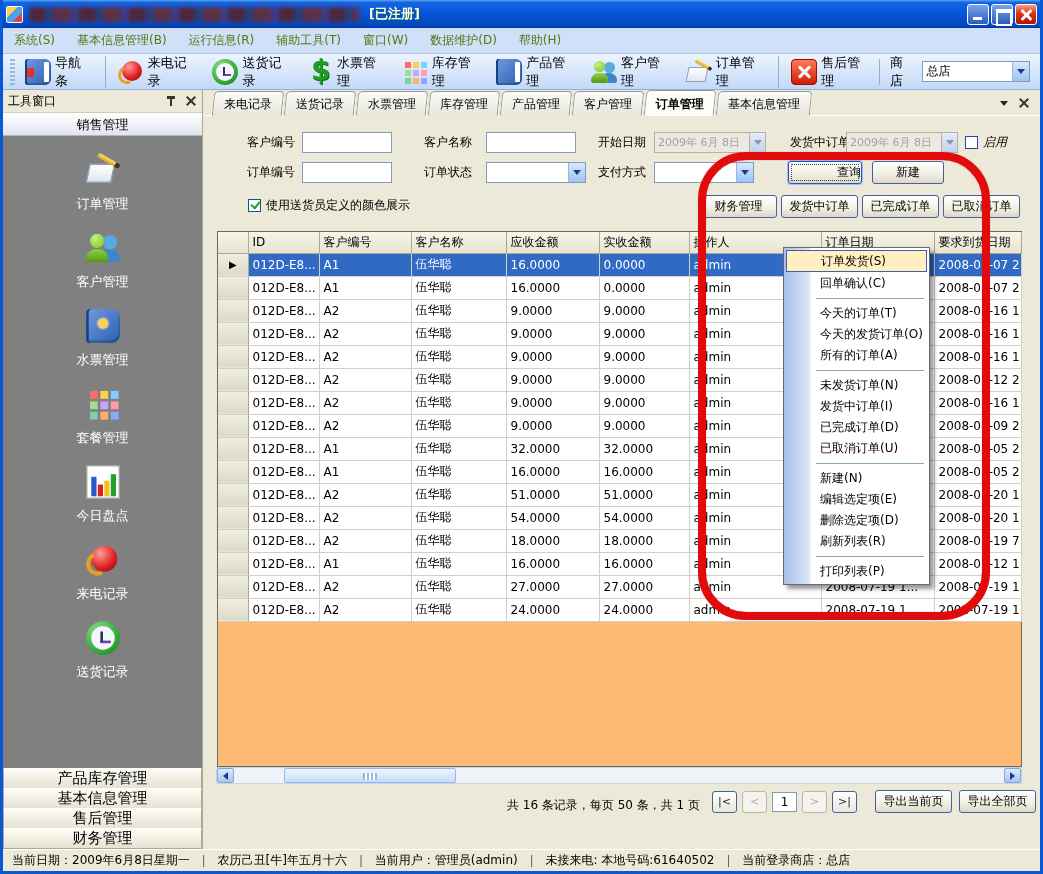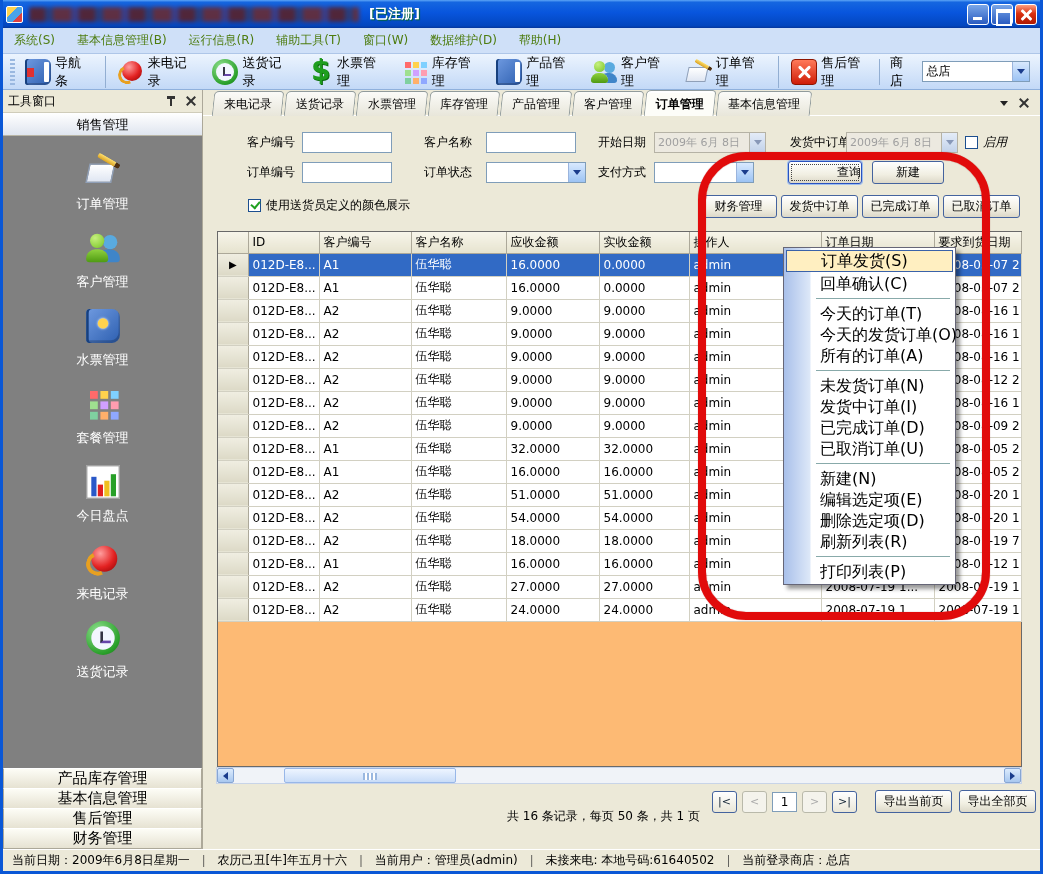--- a/index.html
+++ b/index.html
@@ -117,29 +117,29 @@
   .sbar-btn{width:17px;height:100%;background:linear-gradient(#dcebfd,#a8c7ef);border:1px solid #87a6d4;border-radius:2px;display:flex;align-items:center;justify-content:center;}
   .tri-l{width:0;height:0;border-top:4px solid transparent;border-bottom:4px solid transparent;border-right:5px solid #1a3c8c;}
   .tri-r{width:0;height:0;border-top:4px solid transparent;border-bottom:4px solid transparent;border-left:5px solid #1a3c8c;}
   .sbar-track{flex:1;position:relative;}
   .sbar-thumb{position:absolute;left:50px;top:0;width:172px;height:15px;border:1px solid #98b7e8;border-radius:2px;
     background:linear-gradient(#eef5ff,#c8dcf8);}
   .sbar-thumb::after{content:"";position:absolute;left:50%;top:4px;width:14px;height:7px;margin-left:-7px;
     background:repeating-linear-gradient(90deg,#9ab8e0 0 2px,#fff 2px 4px);}
   
   #pager{position:absolute;left:0;top:700px;width:837px;height:26px;font-size:12px;}
-  .pg-summary{position:absolute;left:0;top:18px;width:497px;text-align:right;}
+  .pg-summary{position:absolute;left:0;top:7px;width:497px;text-align:right;}
   .pg-btn{position:absolute;top:1px;width:25px;height:22px;border:1px solid #44639e;border-radius:3px;background:linear-gradient(#ffffff,#e9e6d8);
     text-align:center;line-height:20px;font-size:11px;color:#123;}
   .pg-btn.disabled{border-color:#b9b9aa;color:#aaa;background:#f4f3ec;}
   .pg-input{position:absolute;top:2px;width:25px;height:20px;border:1px solid #7f9db9;text-align:center;font-size:12px;padding:0;}
   .pg-export{position:absolute;top:0;width:77px;height:23px;}
   
-  #ctxmenu{position:absolute;left:580px;top:157px;width:173px;background:linear-gradient(90deg,#a9c0ea 0,#dde8f8 26px,#ffffff 27px);
-    border:1px solid #667;box-shadow:4px 4px 4px rgba(0,0,0,.4);padding:2px;font-size:16px;z-index:40;}
+  #ctxmenu{position:absolute;left:580px;top:157px;width:147px;background:linear-gradient(90deg,#a9c0ea 0,#dde8f8 26px,#ffffff 27px);
+    border:1px solid #667;box-shadow:4px 4px 4px rgba(0,0,0,.4);padding:2px;font-size:12px;z-index:40;}
   .mi{position:relative;height:21px;line-height:21px;padding-left:34px;color:#000;white-space:nowrap;}
   .mi.hl{background:#ffefc1;border:1px solid #3a62a9;height:22px;line-height:20px;margin:0 0 1px 0;}
   .mi.sep{height:9px;}
   .mi.sep::after{content:"";position:absolute;left:30px;right:3px;top:4px;height:1px;background:#8aa;}
   
   #annot{position:absolute;left:495px;top:62px;width:292px;height:468px;border:8px solid #e10b0b;border-radius:48px;z-index:60;pointer-events:none;box-shadow:inset 0 0 1px rgba(120,0,0,.6),0 0 1px rgba(120,0,0,.6);}
   
   #statusbar{position:absolute;left:-3px;bottom:0;width:1043px;height:22px;background:#ece9d8;border-top:1px solid #fff;
     display:flex;align-items:center;font-size:12px;padding:0 8px;white-space:nowrap;overflow:hidden;}
   #statusbar .seg{padding:0 4px;}

